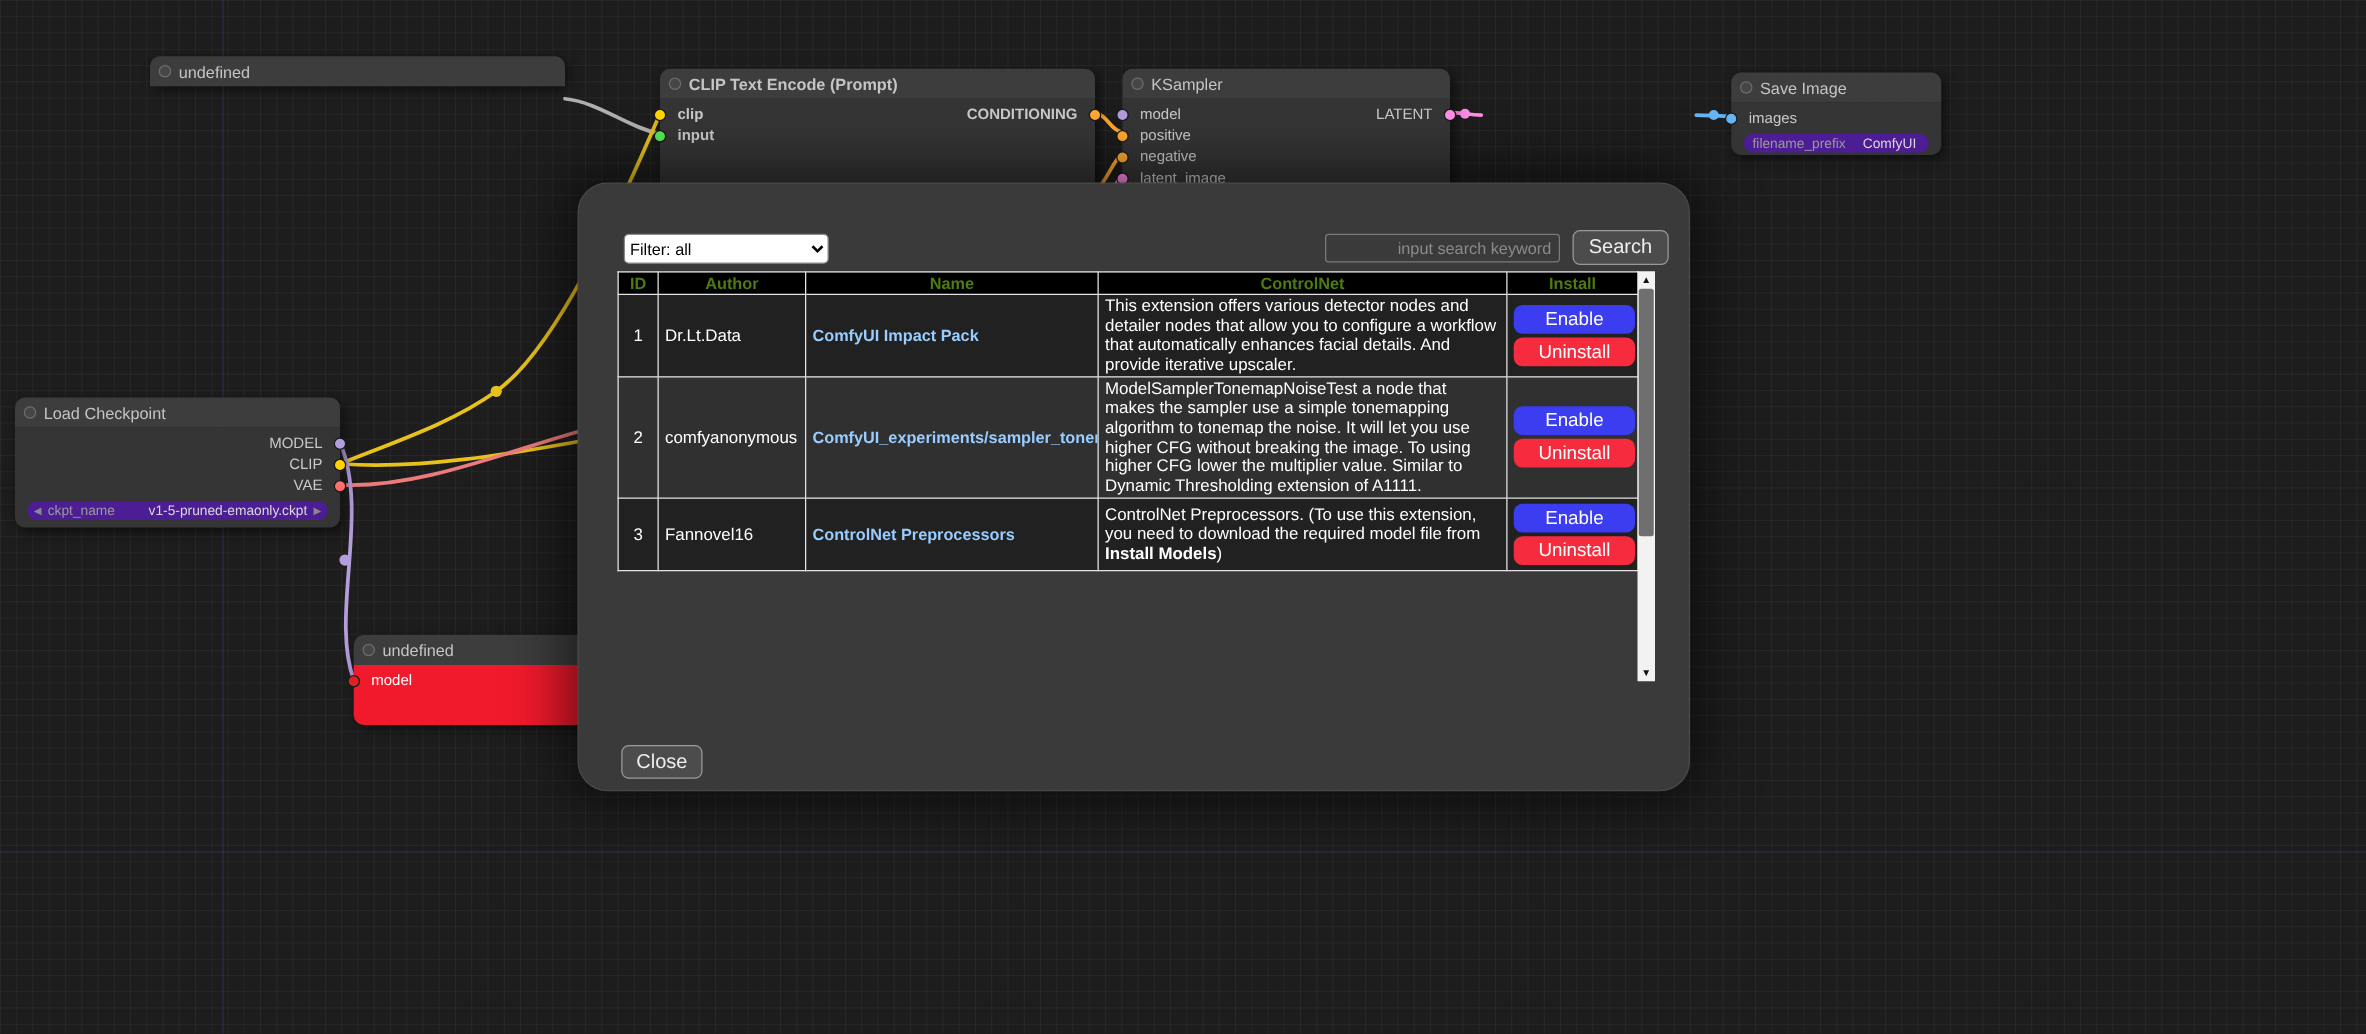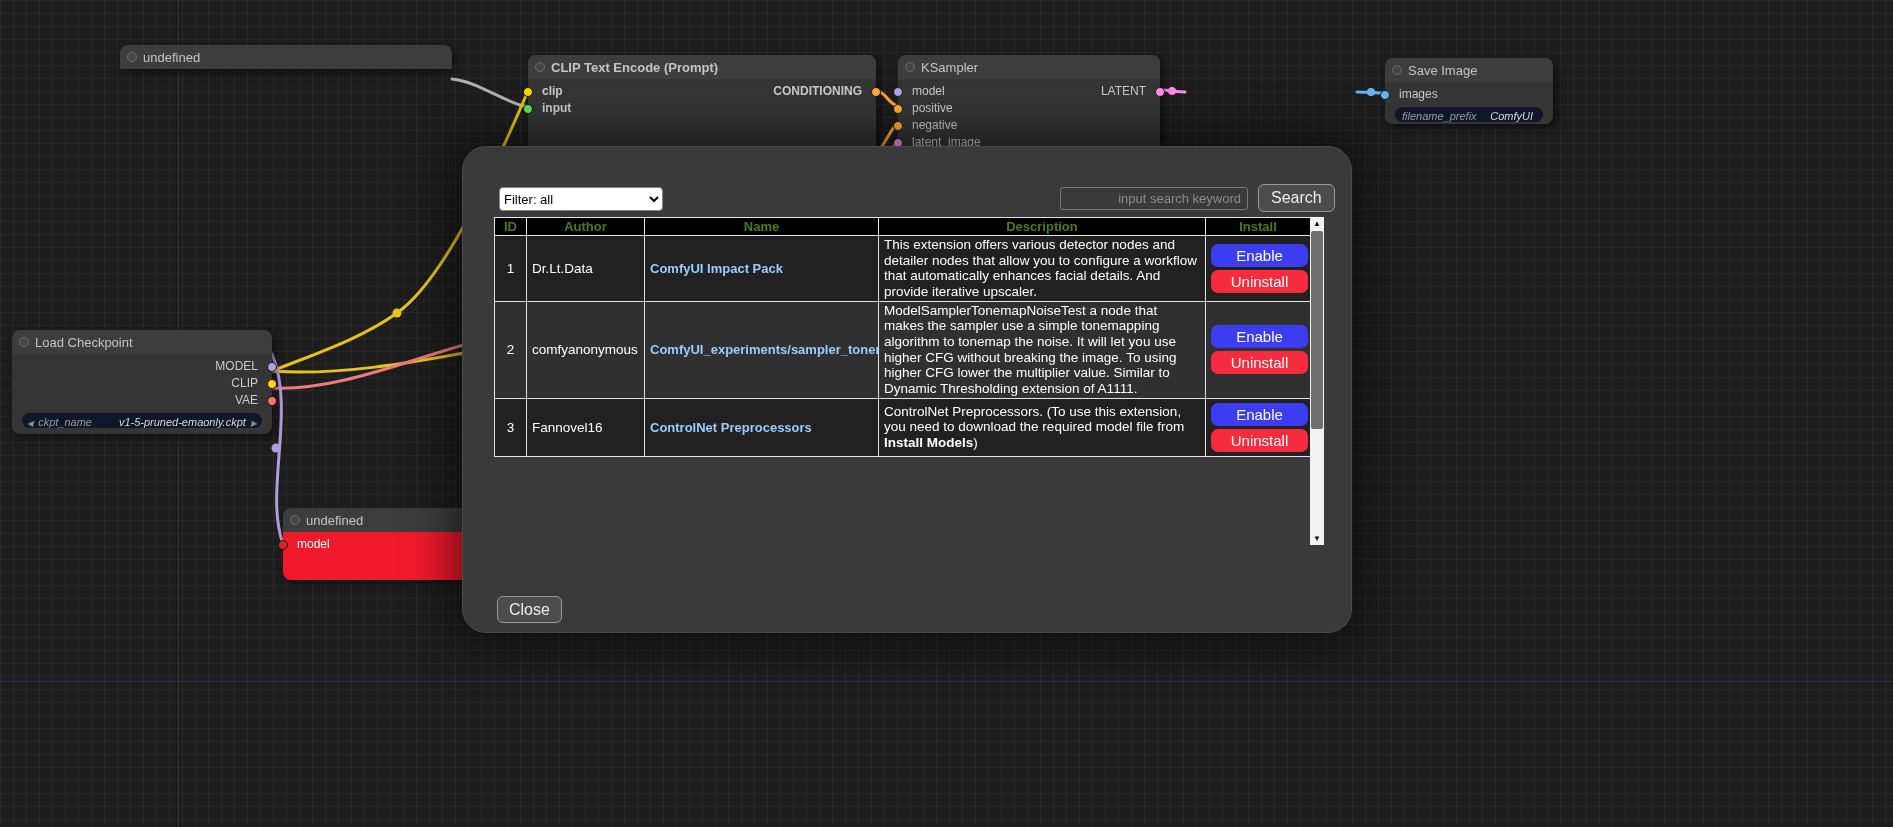--- a/index.html
+++ b/index.html
@@ -28,21 +28,21 @@
   .tdot{width:10px;height:10px;border-radius:50%;background:#464646;border:1px solid #6d6d6d;margin:0 6px 0 7px;box-sizing:border-box;}
   .node-body{background:#353535;border-radius:0 0 8px 8px;padding-top:4px;box-sizing:border-box;color:#c9c9c9;}
   .node-body.error{background:#f11a2c;color:#fff;}
   .srow{display:flex;justify-content:space-between;}
   .slot{position:relative;height:17px;line-height:17px;font-size:12px;}
   .slot.in{padding-left:14px;}
   .slot.out{text-align:right;padding-right:14px;margin-left:auto;}
   .dot{position:absolute;top:50%;transform:translateY(-50%);width:10px;height:10px;border-radius:50%;border:1px solid #191919;box-sizing:border-box;}
   .slot.in .dot{left:-5px;}
   .slot.out .dot{right:-5px;}
-  .widget{display:flex;align-items:flex-end;background:#0f172a;border-radius:8px;height:15px;margin:4px 10px;padding:0 5px;font-size:11px;color:#9a9a9a;font-style:italic;}
+  .widget{display:flex;align-items:center;background:#4c1d95;border-radius:8px;height:15px;margin:4px 10px;padding:0 5px;font-size:11px;color:#9a9a9a;}
   .warrow{font-size:8px;color:#8a8a8a;}
   .wlabel{margin-left:5px;}
   .wvalue{margin-left:auto;margin-right:5px;color:#d8d8d8;}
 
   
   .modal{position:absolute;left:462px;top:146px;width:888px;height:485px;z-index:10;
     background:#3a3a3a;border-radius:24px;border:1px solid #4a4a4a;
     box-shadow:0 0 45px 10px rgba(0,0,0,0.55);}
   .filter{position:absolute;left:36px;top:40px;width:164px;height:24px;font-size:13px;
     background:#fff;color:#000;border-radius:4px;border:1px solid #888;}
@@ -189,21 +189,21 @@
         <span class="dot" style="background:#64b5f6;"></span>
         <span>images</span>
       </div>
       <div class="widget">
         <span class="wlabel" style="margin-left:2px;">filename_prefix</span>
         <span class="wvalue">ComfyUI</span>
       </div>
     </div>
   </div>
 
-  <div class="node" style="left:12px;top:318px;width:260px;margin-top:12px;">
+  <div class="node" style="left:12px;top:318px;width:260px;">
     <div class="node-title">
       <span class="tdot"></span>
       <span>Load Checkpoint</span>
     </div>
     <div class="node-body" style="height:80px;">
       <div class="slot out">
         <span>MODEL</span>
         <span class="dot" style="background:#b39ddb;"></span>
       </div>
       <div class="slot out">
@@ -250,21 +250,21 @@
             <col style="width:118px">
             <col style="width:234px">
             <col style="width:327px">
             <col style="width:105px">
         </colgroup>
         <thead>
           <tr>
             <th>ID</th>
             <th>Author</th>
             <th>Name</th>
-            <th>Description</th>
+            <th>ControlNet</th>
             <th>Install</th>
           </tr>
         </thead>
         <tbody>
           <tr class="odd">
             <td class="c-id">1</td>
             <td>Dr.Lt.Data</td>
             <td class="c-name"><a>ComfyUI Impact Pack</a></td>
             <td class="c-desc">This extension offers various detector nodes and detailer nodes that allow you to configure a workflow that automatically enhances facial details. And provide iterative upscaler.</td>
             <td class="c-install">

